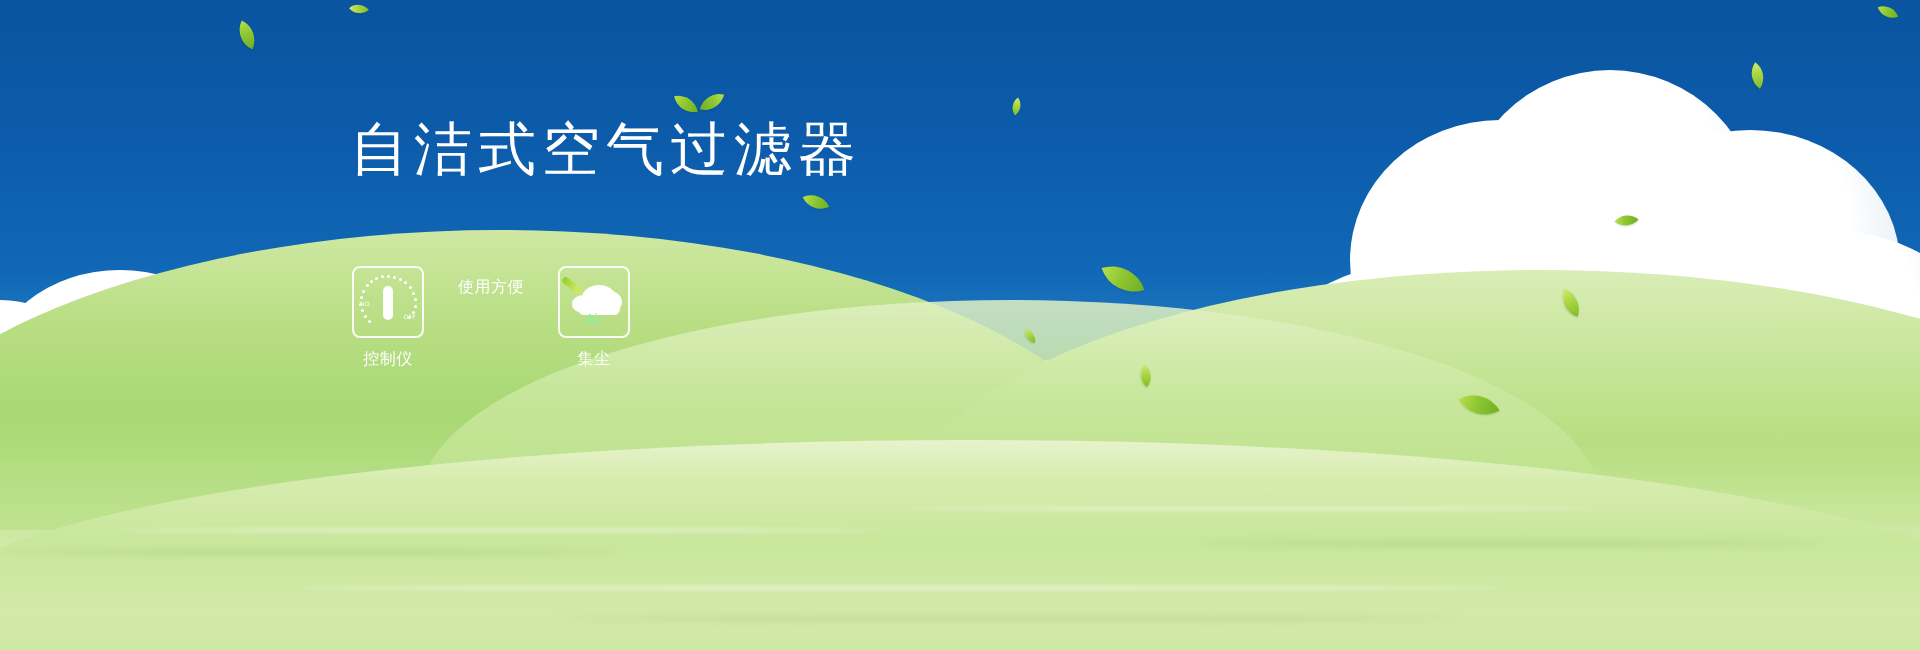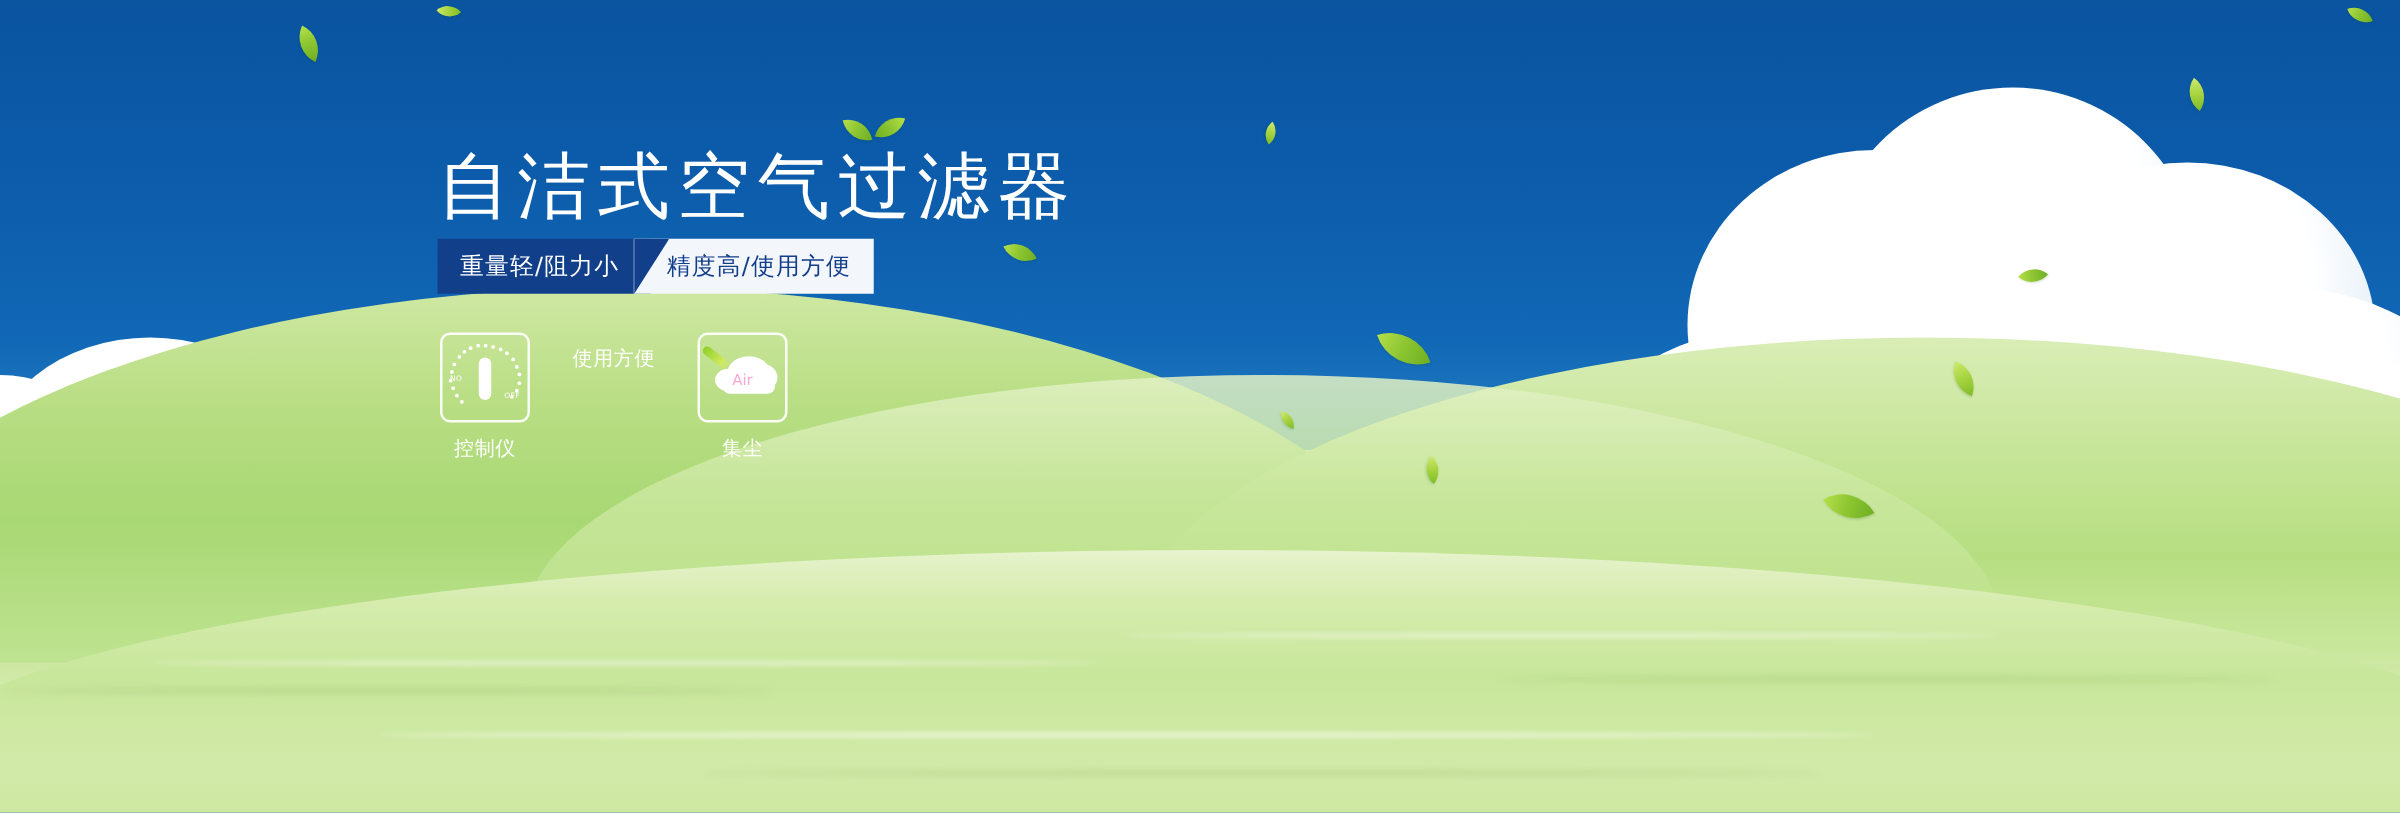--- a/index.html
+++ b/index.html
@@ -139,22 +139,22 @@
   }
   .coil .body{
     position:absolute;left:9px;top:6px;width:28px;height:38px;
     background:repeating-linear-gradient(90deg,#fff 0 2px,transparent 2px 5px);
   }
 
   
   .cloudicon{position:relative;width:56px;height:50px;}
   .cloudicon .c1{position:absolute;background:#fff;border-radius:50%;}
   .cloudicon .air{
-    position:absolute;left:0;right:0;bottom:16px;text-align:center;
-    color:#f9a8d4;font-size:12px;
+    position:absolute;left:0;right:0;bottom:1px;text-align:center;
+    color:#86efac;font-size:12px;
     font-family:"DejaVu Sans","Liberation Sans",sans-serif;
   }
   .cloudicon .streak{
     position:absolute;left:-3px;top:-2px;width:26px;height:7px;
     background:linear-gradient(90deg,#8fd02a 0%,#cfe95e 70%,rgba(207,233,94,0) 100%);
     border-radius:4px;transform:rotate(38deg);transform-origin:0 50%;
   }
 </style>
 </head>
 <body>
@@ -230,28 +230,20 @@
 
   <div class="content">
 
     <div class="titleleaves">
       <div class="leaf" style="left:0;top:6px;width:20px;height:20px;transform:rotate(-12deg);border-radius:0 100% 0 100%;"></div>
       <div class="leaf" style="left:26px;top:4px;width:20px;height:20px;transform:rotate(14deg) scaleX(-1);border-radius:0 100% 0 100%;"></div>
     </div>
 
     <div class="title">自洁式空气过滤器</div>
 
-    <div class="tabs">
-      <div class="tab tab-primary">
-        <span>重量轻/阻力小</span>
-      </div>
-      <div class="tab tab-secondary">
-        <span>精度高/使用方便</span>
-      </div>
-    </div>
 
     <div class="features">
 
       <div class="feature">
         <div class="fbox">
           <div class="gauge">
             <div class="bar"></div>
             <div class="dot" style="left:28px;top:2px;"></div>
             <div class="dot" style="left:34px;top:3px;"></div>
             <div class="dot" style="left:40px;top:5px;"></div>

